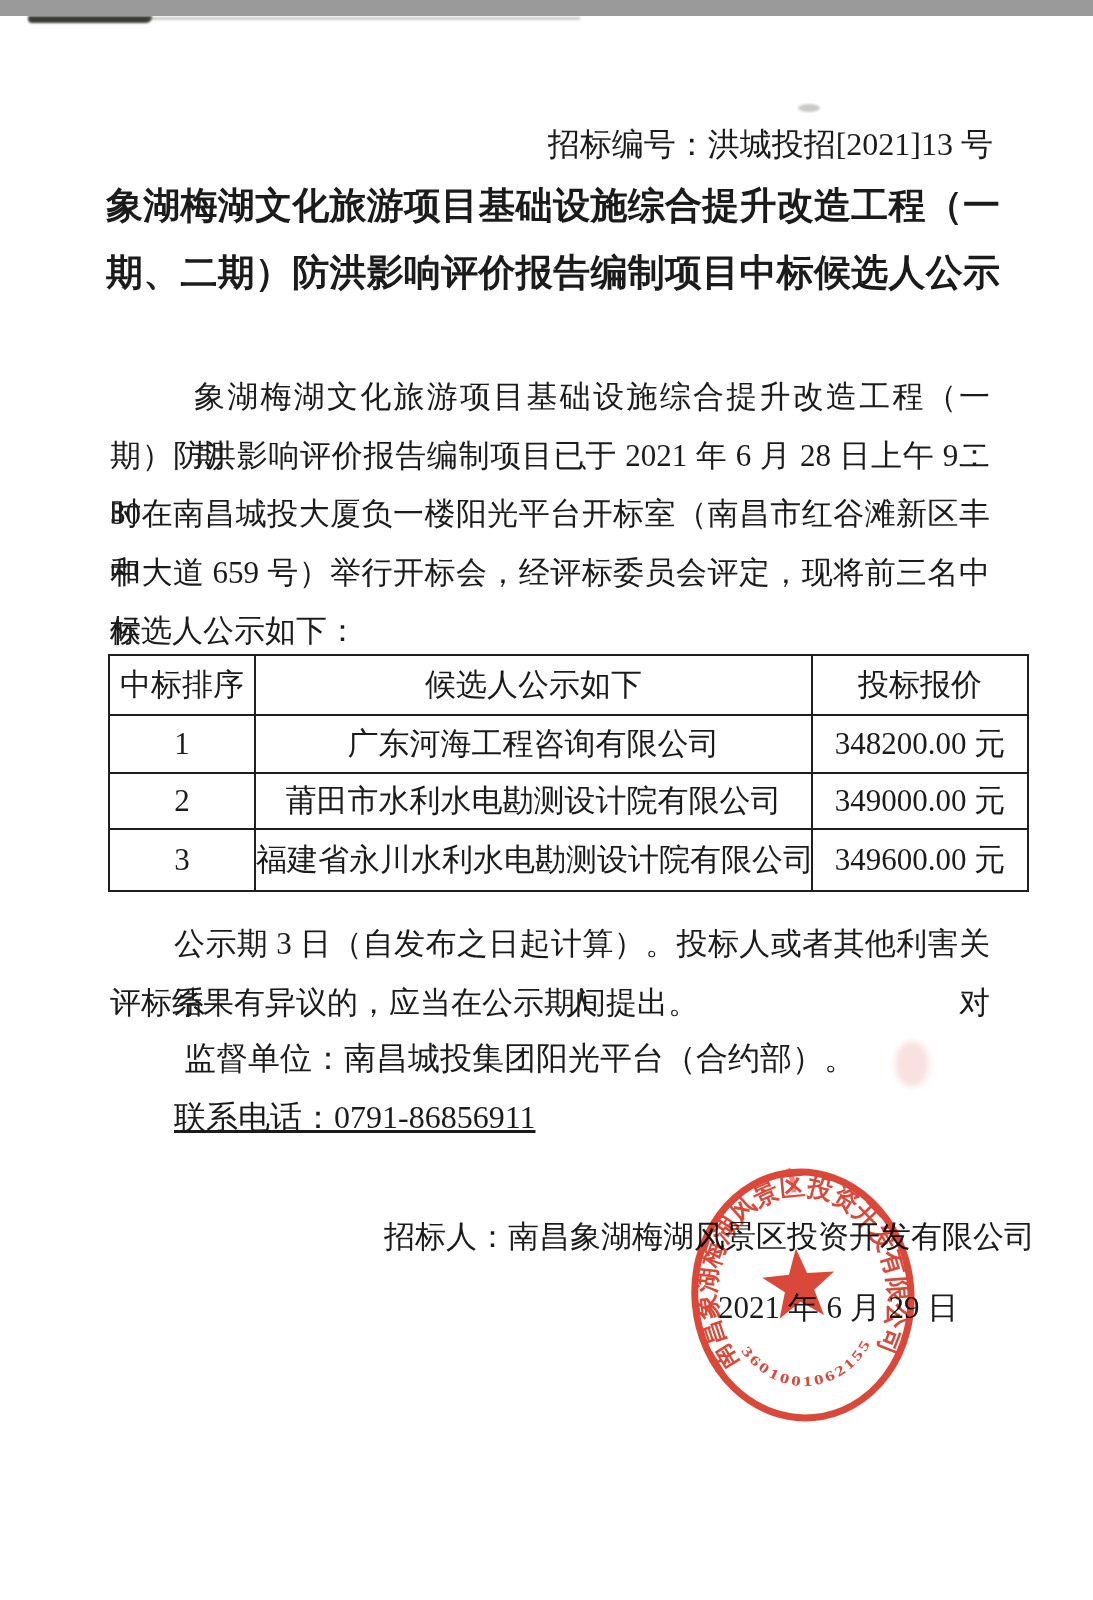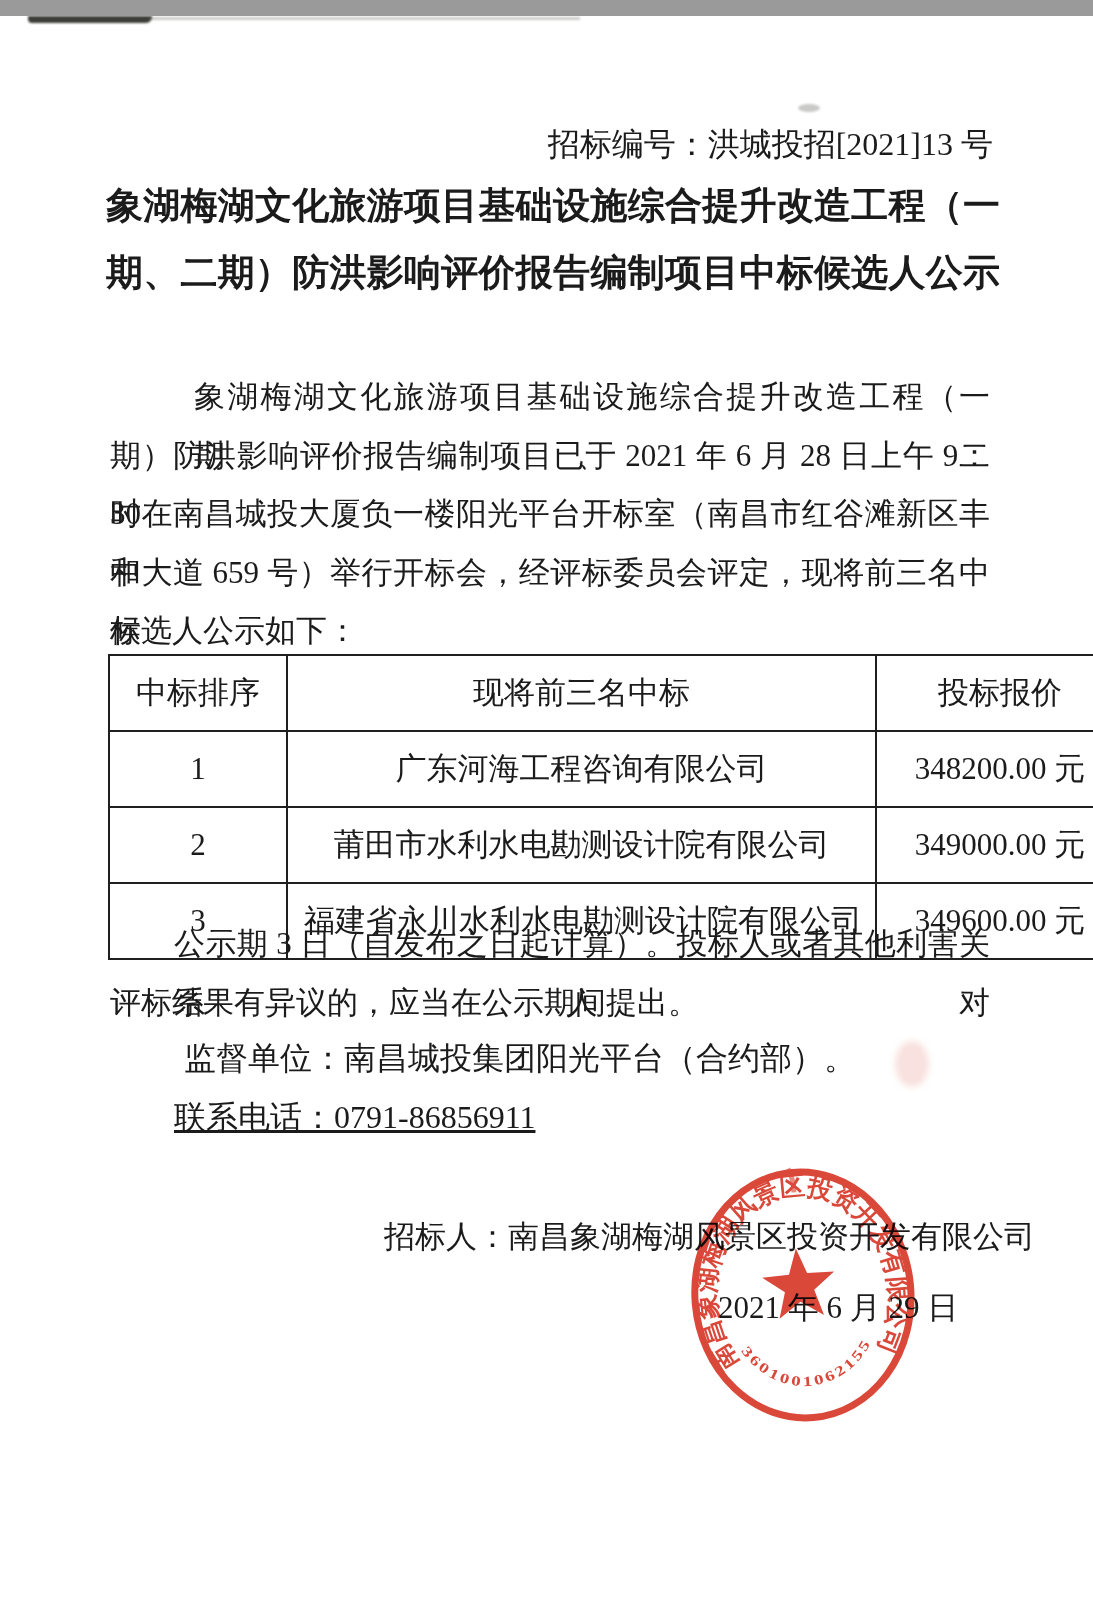--- a/index.html
+++ b/index.html
@@ -40,21 +40,21 @@
   .indent-n { padding-left:64px; }
 
   .bid-table {
     position:absolute; left:108px; top:638px;
     width:913px; border-collapse:collapse; table-layout:fixed;
     font-size:31px;
   }
   .bid-table td, .bid-table th {
     border:2px solid #1f1f1f; font-weight:normal;
     text-align:center; vertical-align:middle;
-    white-space:nowrap; overflow:visible; padding:16px;
+    white-space:nowrap; overflow:visible; padding:0;
   }
   .col-rank  { width:144px; }
   .col-name  { width:555px; }
   .col-price { width:214px; }
   .r-head { height:60px; }
   .r-1 { height:58px; }
   .r-2 { height:56px; }
   .r-3 { height:62px; }
 
   .single-line { position:absolute; font-size:31px; white-space:nowrap; line-height:40px; }
@@ -93,21 +93,21 @@
     <div class="line jl">期）防洪影响评价报告编制项目已于 2021 年 6 月 28 日上午 9：30</div>
     <div class="line jl">时在南昌城投大厦负一楼阳光平台开标室（南昌市红谷滩新区丰和</div>
     <div class="line jl">中大道 659 号）举行开标会，经评标委员会评定，现将前三名中标</div>
     <div class="line">候选人公示如下：</div>
   </div>
 
   <table class="bid-table">
     <tbody>
         <tr class="r-head">
       <th class="col-rank">中标排序</th>
-      <th class="col-name">现将前三名中标</th>
+      <th class="col-name">候选人公示如下</th>
       <th class="col-price">投标报价</th>
     </tr>
     <tr class="r-1">
       <td>1</td>
       <td>广东河海工程咨询有限公司</td>
       <td>348200.00 元</td>
     </tr>
     <tr class="r-2">
       <td>2</td>
       <td>莆田市水利水电勘测设计院有限公司</td>

